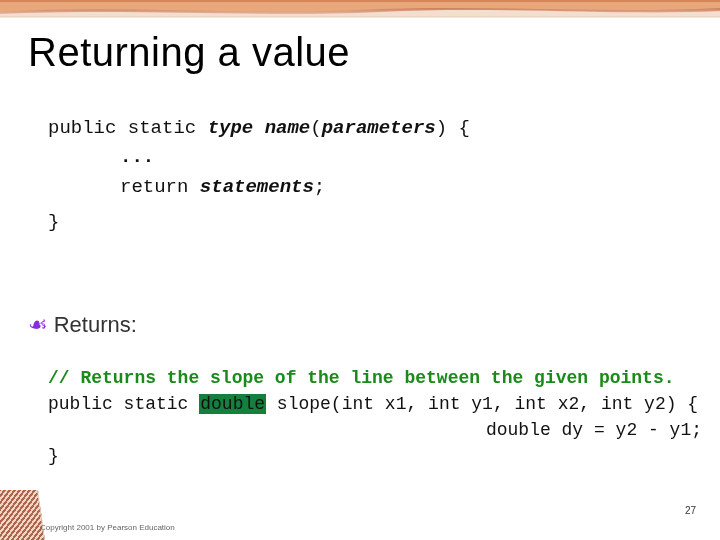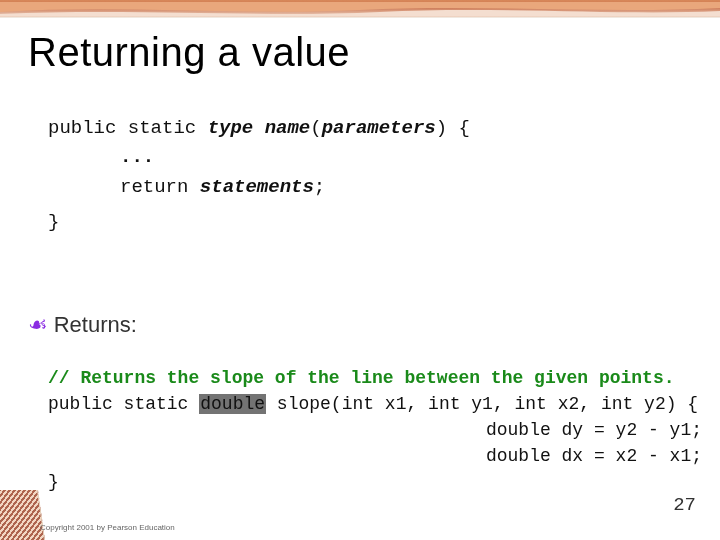--- a/index.html
+++ b/index.html
@@ -69,36 +69,36 @@
     font-family: "Courier New", Courier, monospace;
     font-size: 18px;
     line-height: 1.45;
     color: #111;
     white-space: nowrap;
     margin-top: 17px;
   }
   .code-area .inda { padding-left: 54px; display: block; text-align: right; }
   .code-area .ind0 { display: block; }
   .green { color: #1a8a1a; font-weight: bold; }
-  .hl { background: #737373; padding: 0 1px; }
+  .hl { background: #15803d; padding: 0 1px; }
   .footer {
     position: absolute;
     bottom: 8px;
     left: 40px;
     font-size: 8px;
     color: #666;
     font-family: Arial, sans-serif;
   }
   .pagenum {
     position: absolute;
     bottom: 24px;
     right: 24px;
-    font-size: 19px;
+    font-size: 10px;
     color: #333;
-    font-family: Liberation Mono, monospace;
+    font-family: Liberation Sans, sans-serif;
   }
   .deco-bl {
     position: absolute;
     left: 0; bottom: 0;
     width: 48px; height: 50px;
     overflow: hidden;
     opacity: 0.85;
   }
   .deco-bl::before {
     content: "";
@@ -141,20 +141,19 @@
 <div class="example-label">
   <span class="bullet">☙</span><span>Returns:</span>
 </div>
 
 <div class="code-area">
   <span class="ind0 green">// Returns the slope of the line between the given points.</span>
   <span class="ind0">
     <span>public static </span><span class="hl">double</span><span> slope(int x1, int y1, int x2, int y2) {</span>
   </span>
   <span class="inda">double dy = y2 - y1;</span>
-  <span class="inda">double dx = x2 - x1;</span>
   <span class="ind0">}</span>
 </div>
 
 <div class="deco-bl"></div>
 
 <div class="footer">Copyright 2001 by Pearson Education</div>
 <div class="pagenum">27</div>
 
 </body></html>

